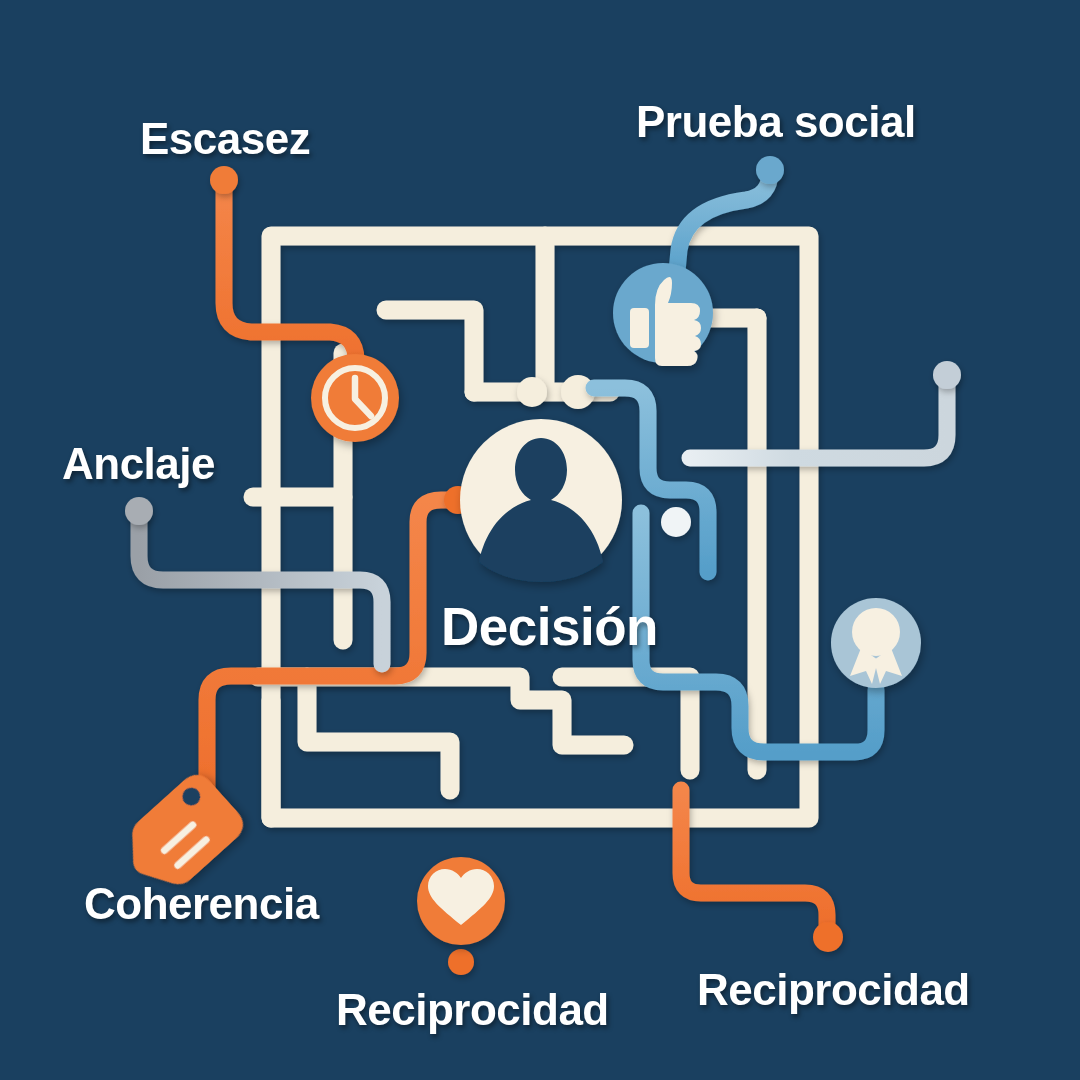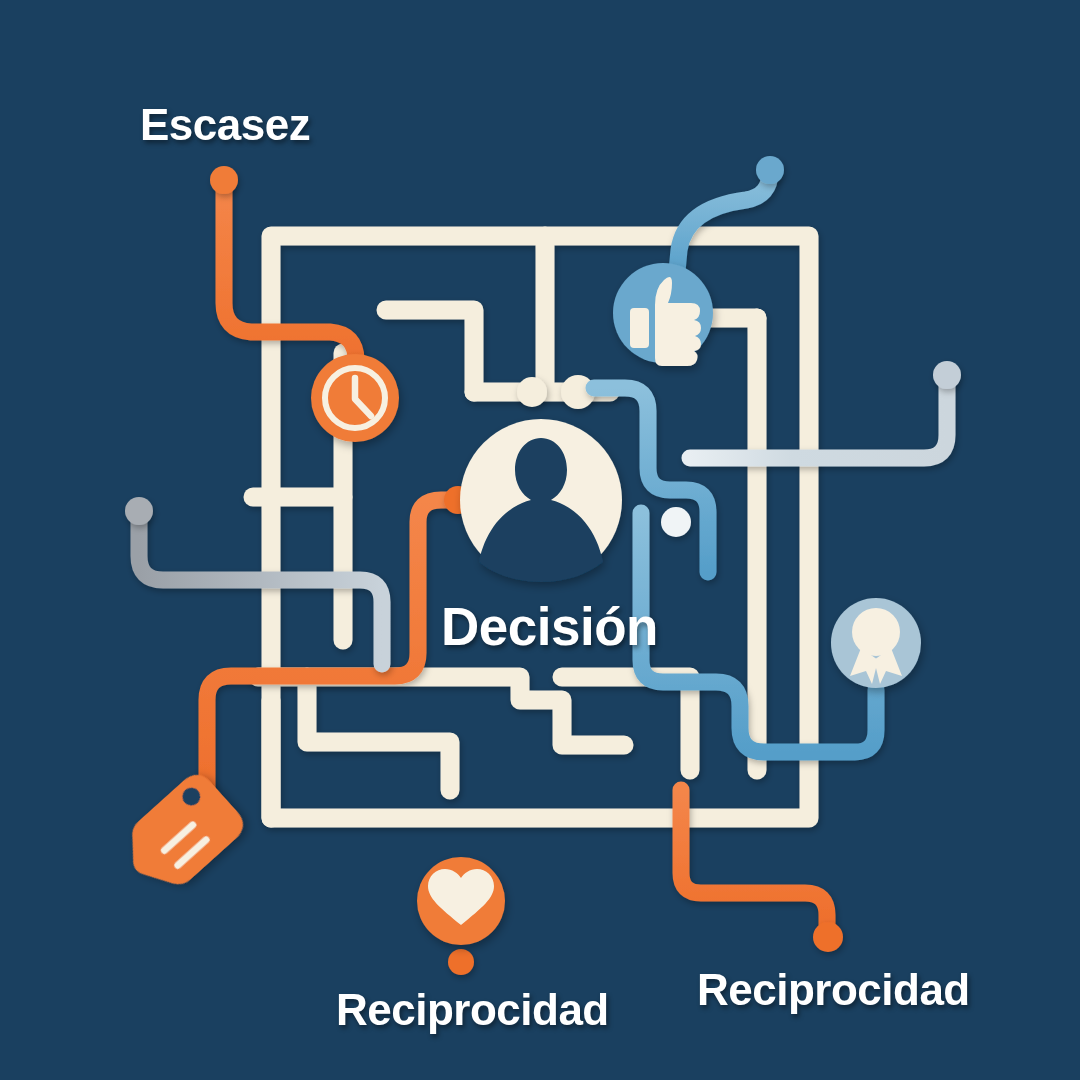--- a/index.html
+++ b/index.html
@@ -198,25 +198,28 @@
 
     <g filter="url(#softShadow)">
       <circle cx="541" cy="500" r="81" fill="#f7f0e1"></circle>
       <path d="M 541 438 C 556 438 567 452 567 470 C 567 484 560 495 551 500
                C 578 507 597 531 603 562 C 587 575 565 582 541 582
                C 517 582 495 575 479 562 C 485 531 504 507 531 500
                C 522 495 515 484 515 470 C 515 452 526 438 541 438 Z" fill="#1a4060"></path>
     </g>
   </svg>
 
-  <div class="lbl lbl-lg" style="left:140px; top:103px;">Escasez</div>
-
-
-
-
+  <div class="lbl lbl-lg" style="left:140px; top:117px;">Escasez</div>
+
+  <div class="lbl lbl-lg" style="left:636px; top:100px;">Prueba social</div>
+
+
+  <div class="lbl lbl-lg" style="left:62px; top:442px;">Anclaje</div>
+
+  <div class="lbl lbl-lg" style="left:84px; top:882px;">Coherencia</div>
 
   <div class="lbl lbl-lg" style="left:336px; top:988px;">Reciprocidad</div>
 
   <div class="lbl lbl-lg" style="left:697px; top:968px;">Reciprocidad</div>
 
   <div class="lbl lbl-ctr" style="left:441px; top:600px;">Decisión</div>
 
 </div>
 
 </body></html>

